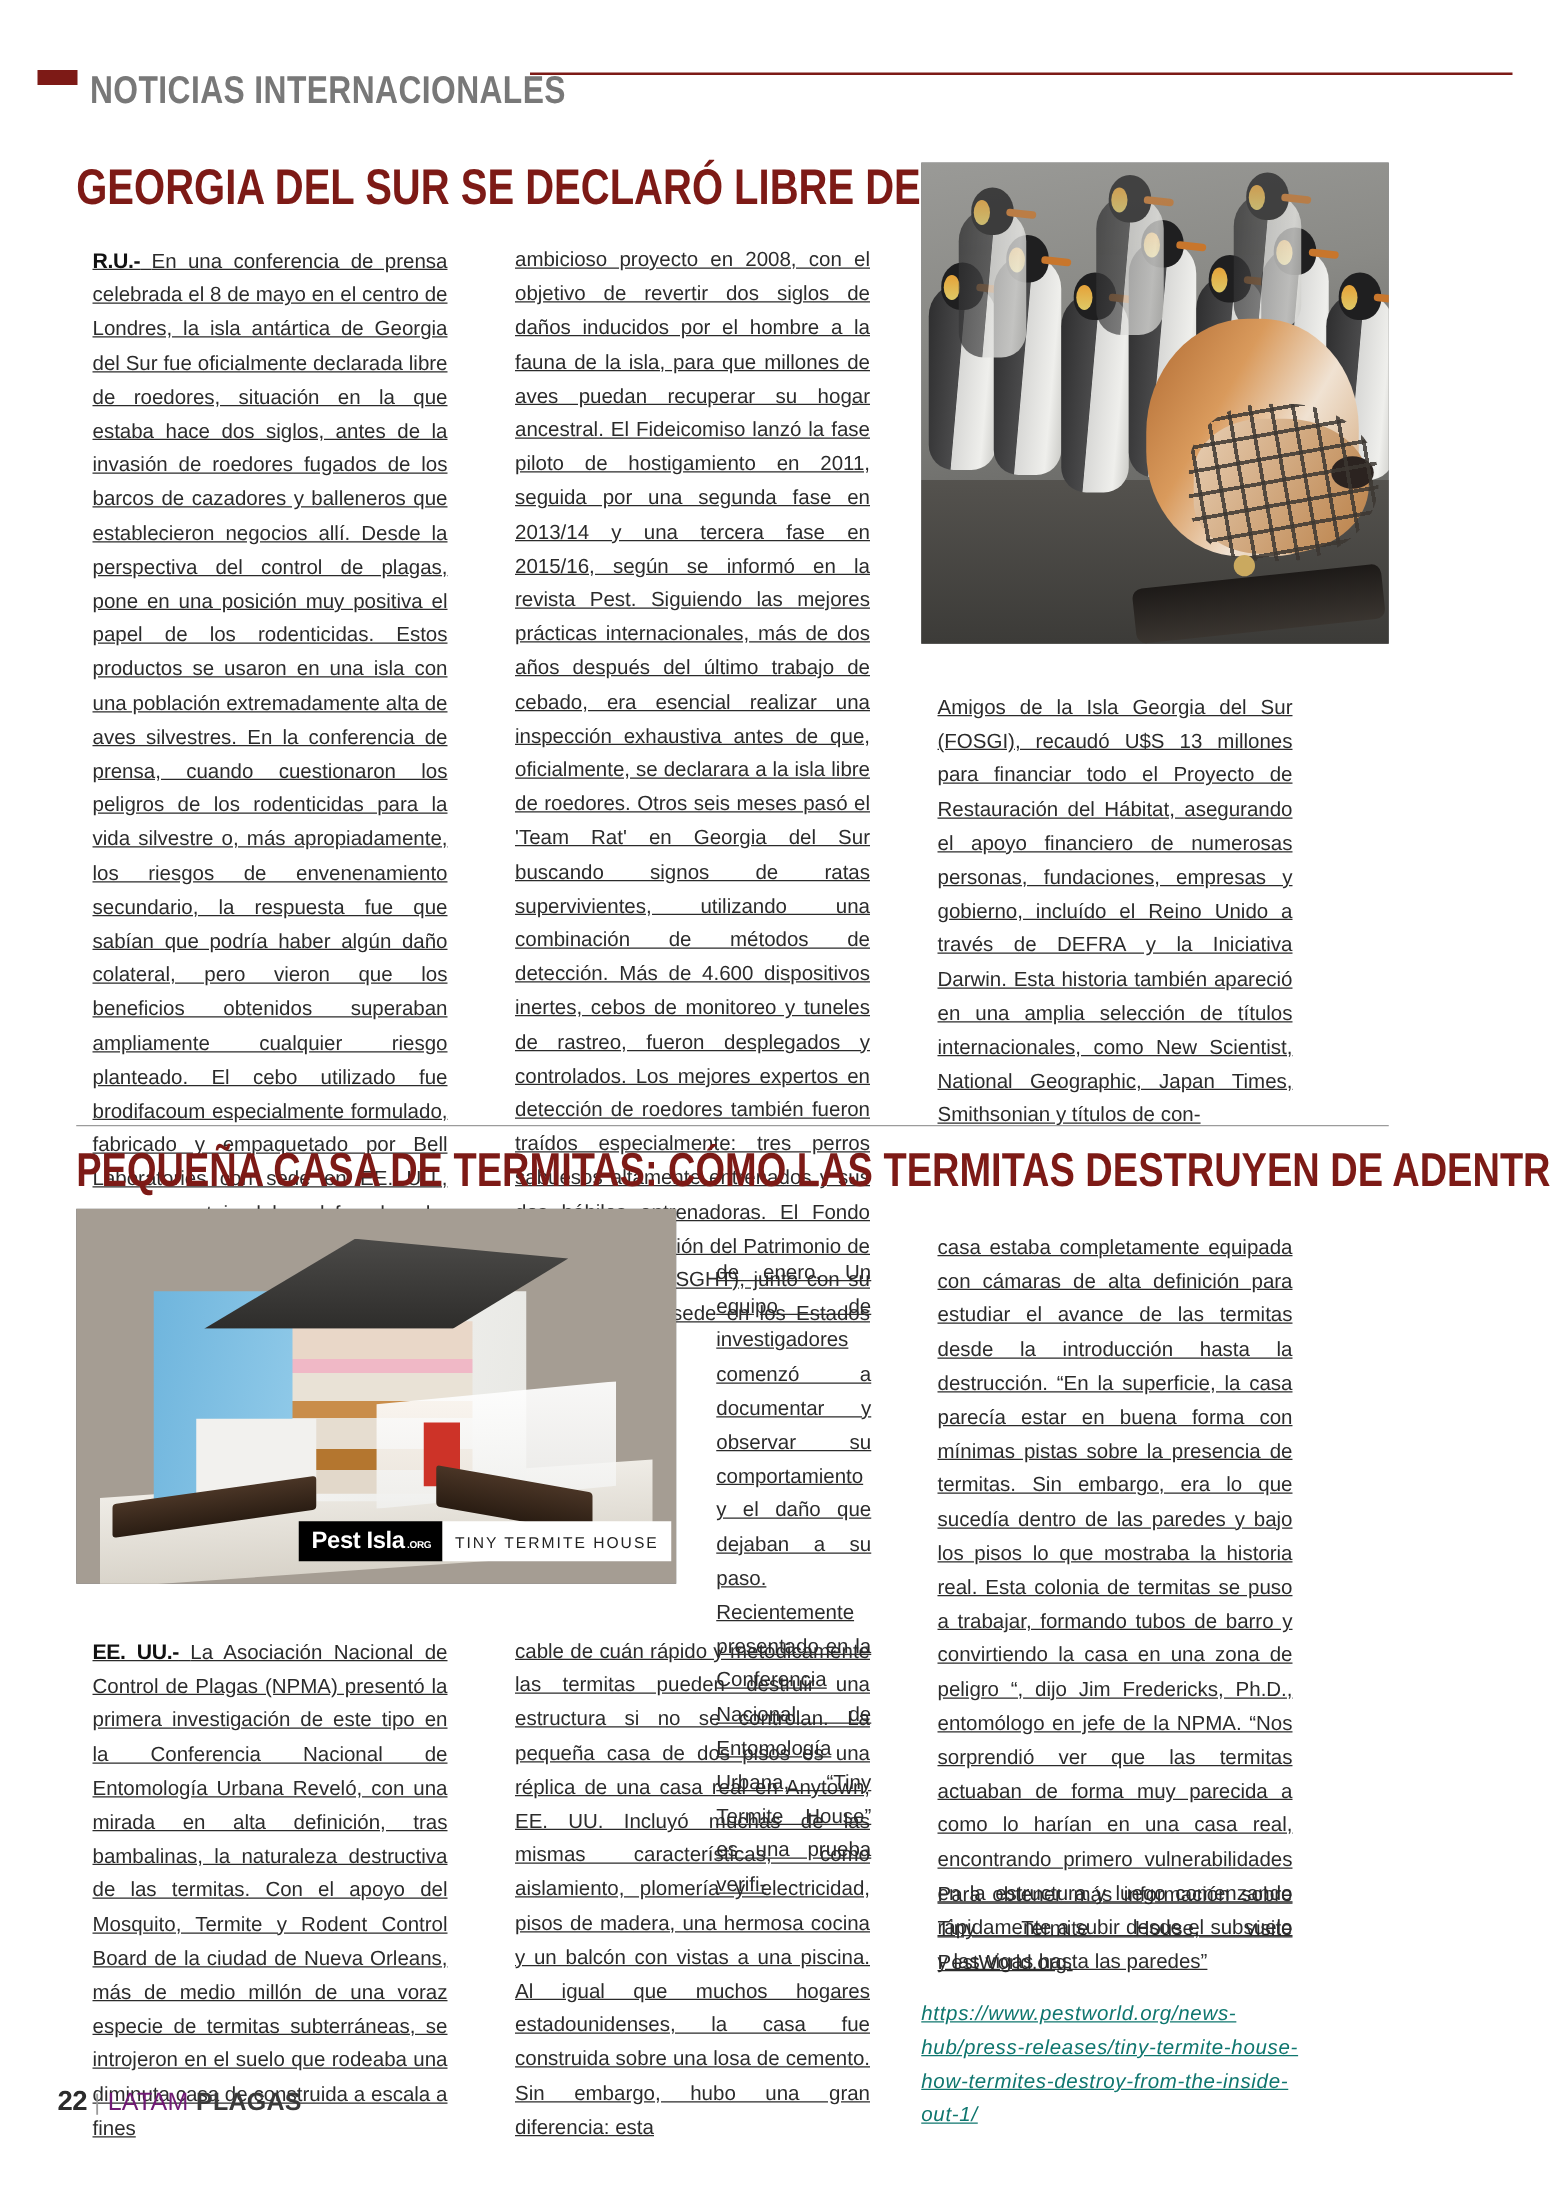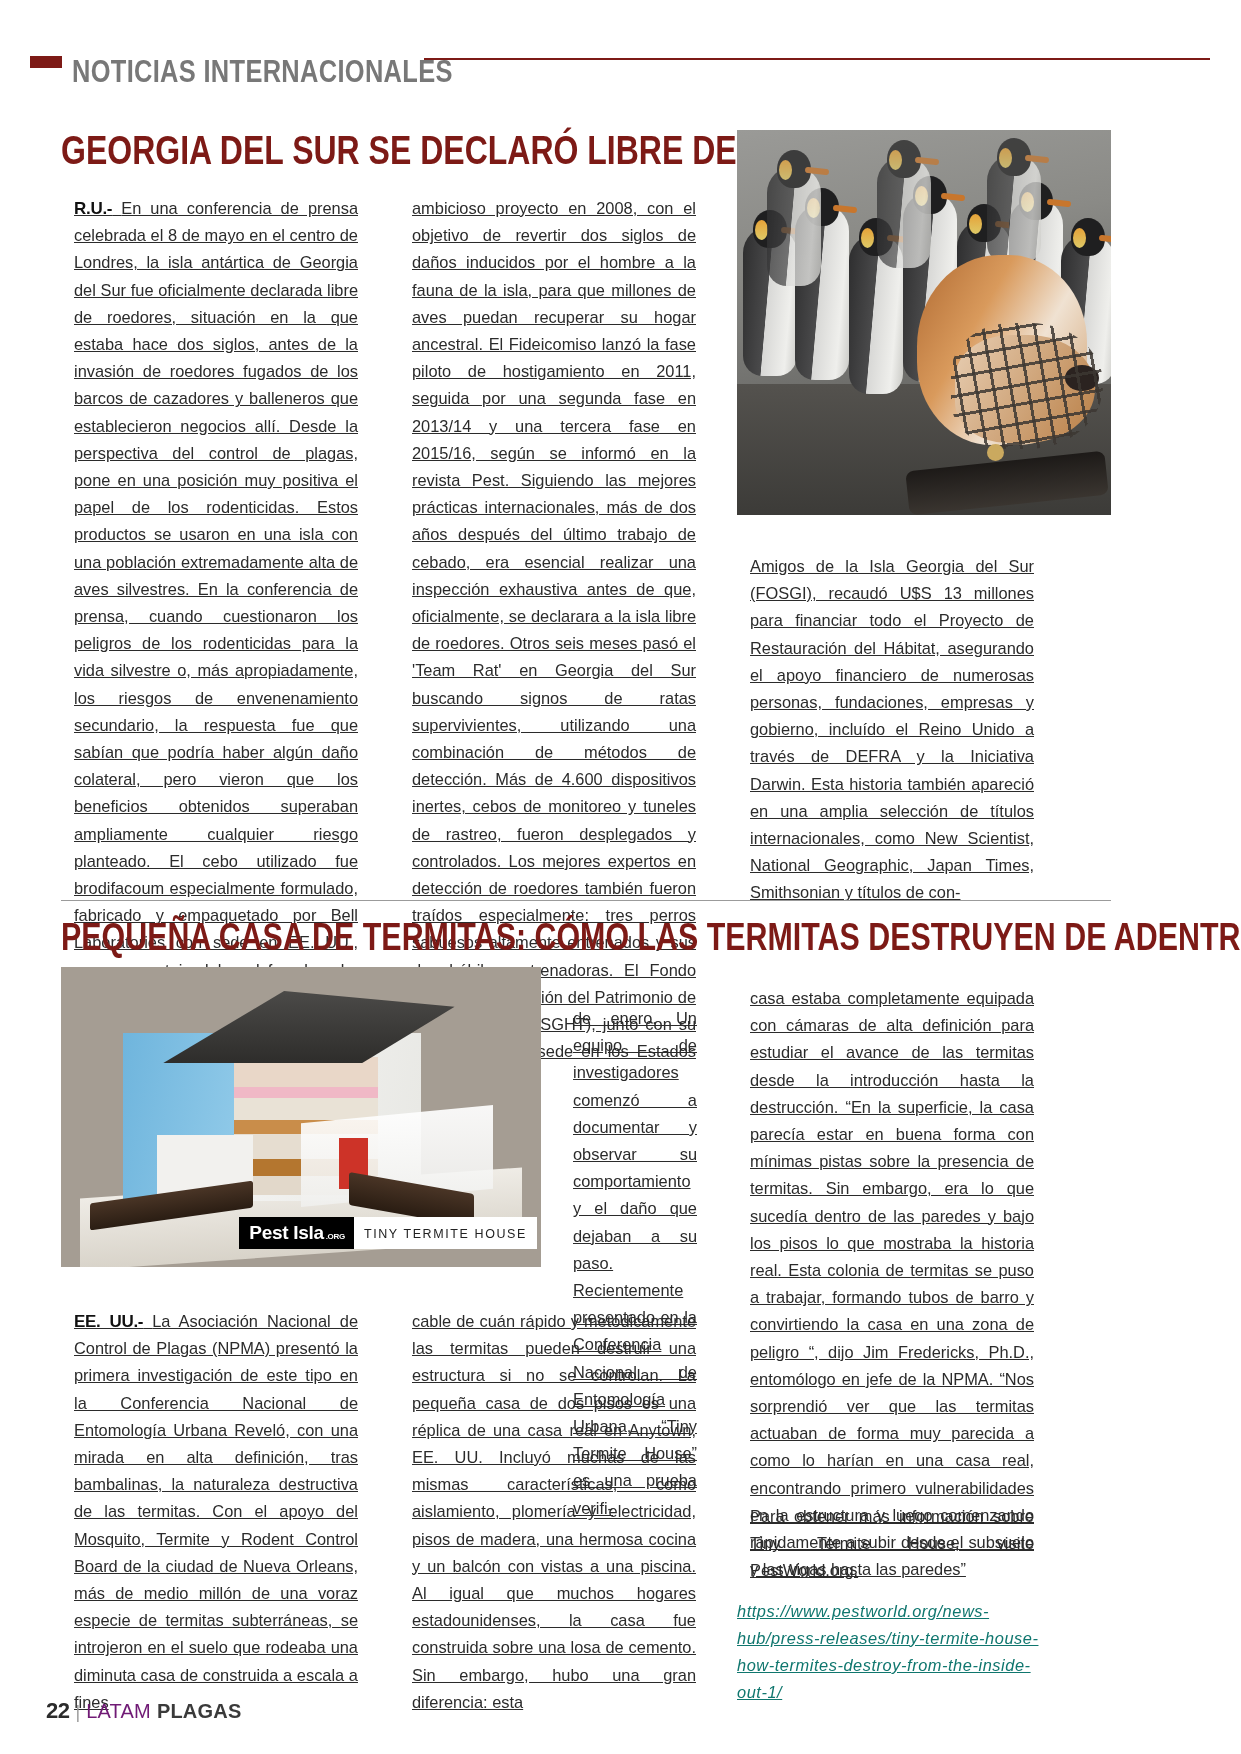--- a/index.html
+++ b/index.html
@@ -353,21 +353,21 @@
     font-style: italic;
     letter-spacing: 0.55px;
     line-height: 27.2px;
     word-break: break-word;
   }
 
   
   .page-footer {
     position: absolute;
     left: 46px;
-    bottom: 30px;
+    bottom: 60px;
     display: flex;
     align-items: baseline;
     gap: 6px;
   }
   .footer-num {
     font-family: "Liberation Sans Narrow","Liberation Sans",sans-serif;
     font-weight: 700;
     font-size: 22px;
     color: #2b2b2b;
     letter-spacing: -0.5px;

